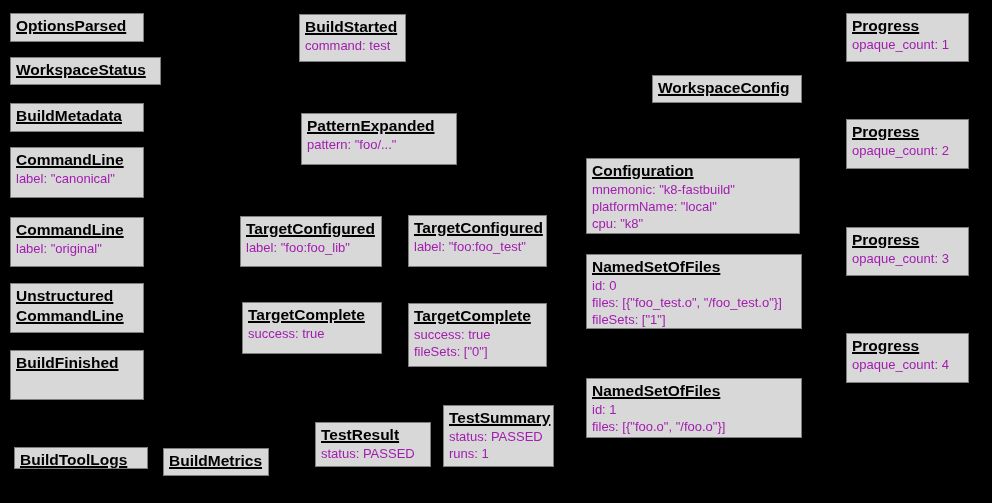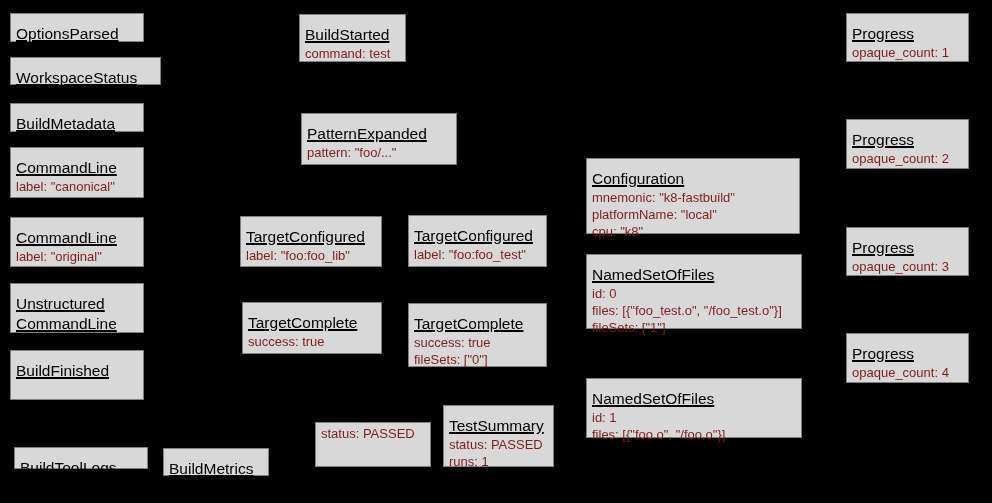--- a/index.html
+++ b/index.html
@@ -18,32 +18,31 @@
   .box {
     position: absolute;
     box-sizing: border-box;
     background: #d8d8d8;
     border: 1.5px solid #7f7f7f;
     padding: 2px 5px;
     color: #000000;
   }
   .box-title {
     font-size: 15.5px;
-    font-weight: normal;
+    font-weight: bold;
     line-height: 20px;
     text-decoration: underline;
     text-decoration-thickness: 1.5px;
     color: #000000;
-    margin-top: 8px;
   }
   .box-line {
     font-size: 13px;
     line-height: 17px;
     white-space: nowrap;
-    color: #7f1d1d;
+    color: #a21caf;
   }
 </style>
 </head>
 <body>
 
 <div id="canvas">
 
   <div class="box" style="left:10px;top:13px;width:134px;height:29px">
     <div class="box-title">OptionsParsed</div>
   </div>
@@ -107,29 +106,33 @@
     <div class="box-line">success: true</div>
   </div>
 
   <div class="box" style="left:408px;top:303px;width:139px;height:64px">
     <div class="box-title">TargetComplete</div>
     <div class="box-line">success: true</div>
     <div class="box-line">fileSets: ["0"]</div>
   </div>
 
   <div class="box" style="left:315px;top:422px;width:116px;height:45px">
+    <div class="box-title">TestResult</div>
     <div class="box-line">status: PASSED</div>
   </div>
 
   <div class="box" style="left:443px;top:405px;width:111px;height:62px">
     <div class="box-title">TestSummary</div>
     <div class="box-line">status: PASSED</div>
     <div class="box-line">runs: 1</div>
   </div>
 
+  <div class="box" style="left:652px;top:75px;width:150px;height:28px">
+    <div class="box-title">WorkspaceConfig</div>
+  </div>
 
   <div class="box" style="left:586px;top:158px;width:214px;height:76px">
     <div class="box-title">Configuration</div>
     <div class="box-line">mnemonic: "k8-fastbuild"</div>
     <div class="box-line">platformName: "local"</div>
     <div class="box-line">cpu: "k8"</div>
   </div>
 
   <div class="box" style="left:586px;top:254px;width:216px;height:75px">
     <div class="box-title">NamedSetOfFiles</div>

